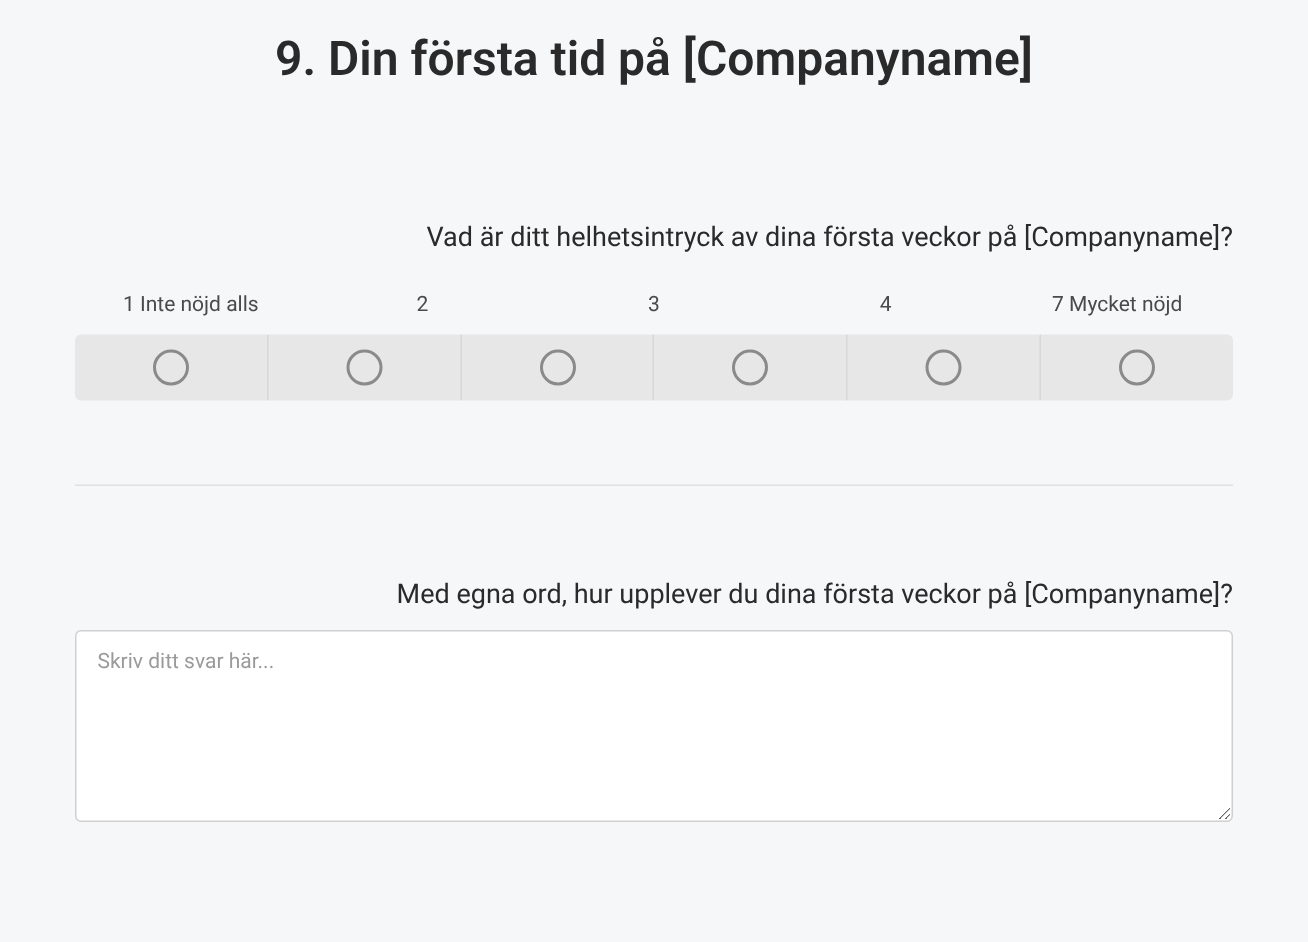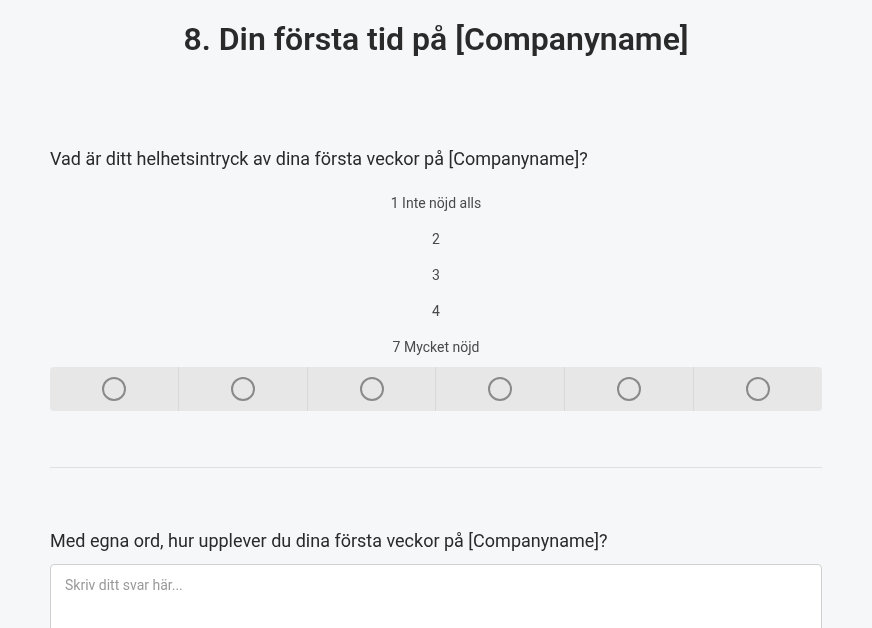--- a/index.html
+++ b/index.html
@@ -21,24 +21,24 @@
       text-align: center;
       font-size: 32px;
       font-weight: 600;
       color: #2a2a2a;
       margin-bottom: 90px;
     }
     .question-text {
       font-size: 18px;
       color: #2a2a2a;
       margin-bottom: 18px;
+      text-align: right;
     }
     .likert-headers {
       display: flex;
-      flex-direction: column;
     }
     .likert-header-cell {
       flex: 1;
       text-align: center;
       font-size: 14px;
       color: #4a4a4a;
       padding: 8px 0 12px;
     }
     .likert-row {
       display: flex;
@@ -65,42 +65,42 @@
       border-radius: 50%;
       background: transparent;
     }
     .divider {
       border: none;
       border-top: 1px solid #e0e0e0;
       margin: 56px 0 62px;
     }
     .textarea {
       width: 100%;
-      height: 110px;
+      height: 128px;
       padding: 12px 14px;
       border: 1px solid #d0d0d0;
       border-radius: 4px;
       font-family: inherit;
       font-size: 14px;
       color: #333;
       resize: both;
       background: #fff;
     }
     .textarea::placeholder {
       color: #9a9a9a;
     }
     .question-block-2 .question-text {
       margin-bottom: 13px;
     }
   </style>
 </head>
 <body>
 
 <div class="container">
-  <h1 class="title">8. Din första tid på [Companyname]</h1>
+  <h1 class="title">9. Din första tid på [Companyname]</h1>
 
   <div class="question-block">
     <div class="question-text">Vad är ditt helhetsintryck av dina första veckor på [Companyname]?</div>
     <div class="likert-headers">
       <div class="likert-header-cell">1 Inte nöjd alls</div>
       <div class="likert-header-cell">2</div>
       <div class="likert-header-cell">3</div>
       <div class="likert-header-cell">4</div>
       <div class="likert-header-cell">7 Mycket nöjd</div>
     </div>

